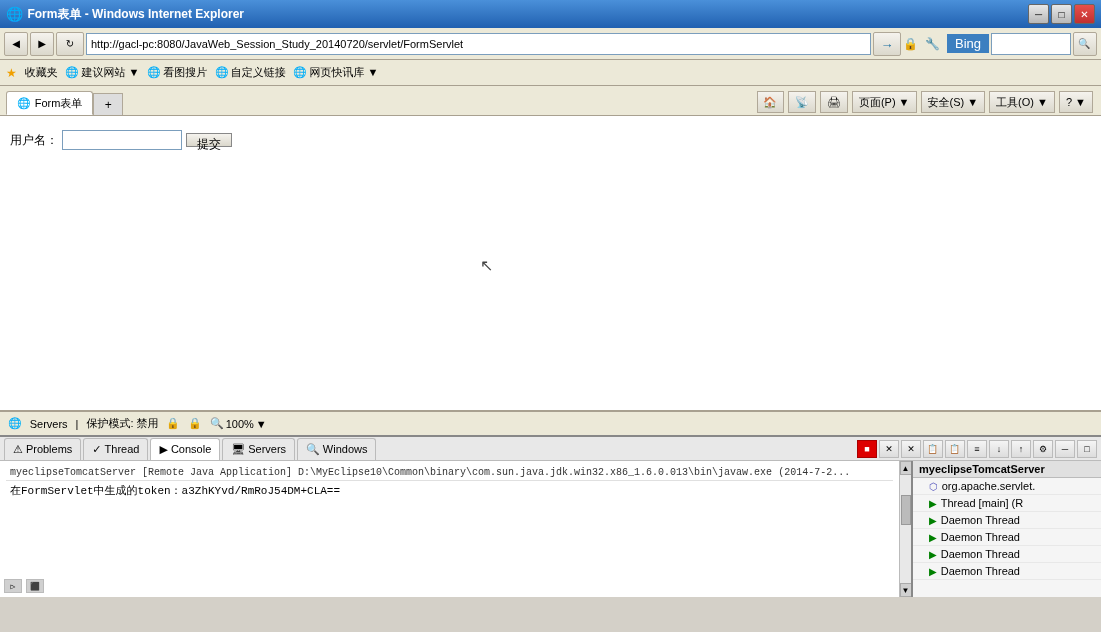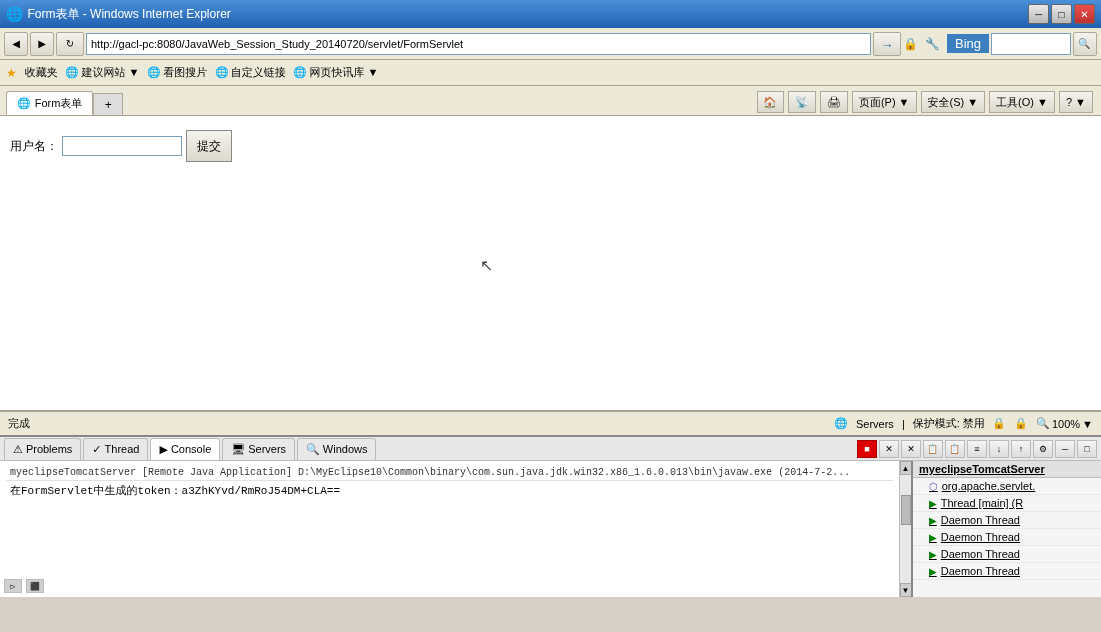--- a/index.html
+++ b/index.html
@@ -7,21 +7,21 @@
 
     
     .title-bar {
       background: linear-gradient(to bottom, #4a90d9, #2060b0);
       height: 28px;
       display: flex;
       align-items: center;
       padding: 0 6px;
       color: white;
     }
-    .title-bar-text { flex: 1; font-size: 12px; font-weight: normal; }
+    .title-bar-text { flex: 1; font-size: 12px; font-weight: bold; }
     .title-bar-buttons { display: flex; gap: 2px; }
     .title-btn {
       width: 21px; height: 20px; background: linear-gradient(to bottom, #e8e8e8, #b8b8b8);
       border: 1px solid #666; border-radius: 2px; cursor: pointer; font-size: 10px;
       display: flex; align-items: center; justify-content: center; color: #000;
     }
     .title-btn.close { background: linear-gradient(to bottom, #e8504a, #c03030); color: white; }
 
     
     .address-bar {
@@ -72,21 +72,21 @@
     
     .browser-content {
       background: white;
       height: 300px;
       padding: 10px;
       border-bottom: 1px solid #a8a090;
     }
     .form-row { display: flex; align-items: center; gap: 4px; margin-top: 4px; }
     .form-input { width: 120px; height: 20px; border: 1px solid #7b9ebd; }
     .submit-btn {
-      padding: 2px 10px; height: 32px; background: linear-gradient(to bottom, #f5f3ee, #dbd8cc);
+      padding: 2px 10px; height: 14px; background: linear-gradient(to bottom, #f5f3ee, #dbd8cc);
       border: 1px solid #888; font-size: 12px; cursor: pointer;
     }
 
     
     .status-bar {
       background: #ece9d8;
       height: 24px;
       display: flex;
       align-items: center;
       padding: 0 8px;
@@ -151,21 +151,20 @@
     }
     .scroll-thumb {
       width: 10px; height: 30px; background: #bbb; border: 1px solid #999; margin-top: 20px;
     }
     .ide-right-panel {
       width: 190px;
       background: #f5f5f5;
       border-left: 2px solid #888;
       font-size: 11px;
       overflow: hidden;
-      text-decoration: underline;
     }
     .ide-right-header {
       background: #e0e0e0;
       padding: 2px 6px;
       font-size: 11px;
       border-bottom: 1px solid #bbb;
       font-weight: bold;
     }
     .thread-item {
       padding: 2px 6px 2px 16px;
@@ -280,21 +279,20 @@
     <div class="form-row">
       <label>用户名：</label>
       <input class="form-input" type="text" style="">
       <button class="submit-btn">提交</button>
     </div>
 
     <div style="position:absolute; top:140px; left:480px; font-size:16px; color:#444; pointer-events:none;">↖</div>
   </div>
 
   <div class="status-bar">
-    <span class="status-left">完成</span>
     <div class="status-right">
       <span>🌐</span>
       <span>Servers</span>
       <span>|</span>
       <span>保护模式: 禁用</span>
       <span>🔒</span>
       <span>🔒</span>
       <div class="zoom-control">
         <span>🔍</span>
         <span>100%</span>

